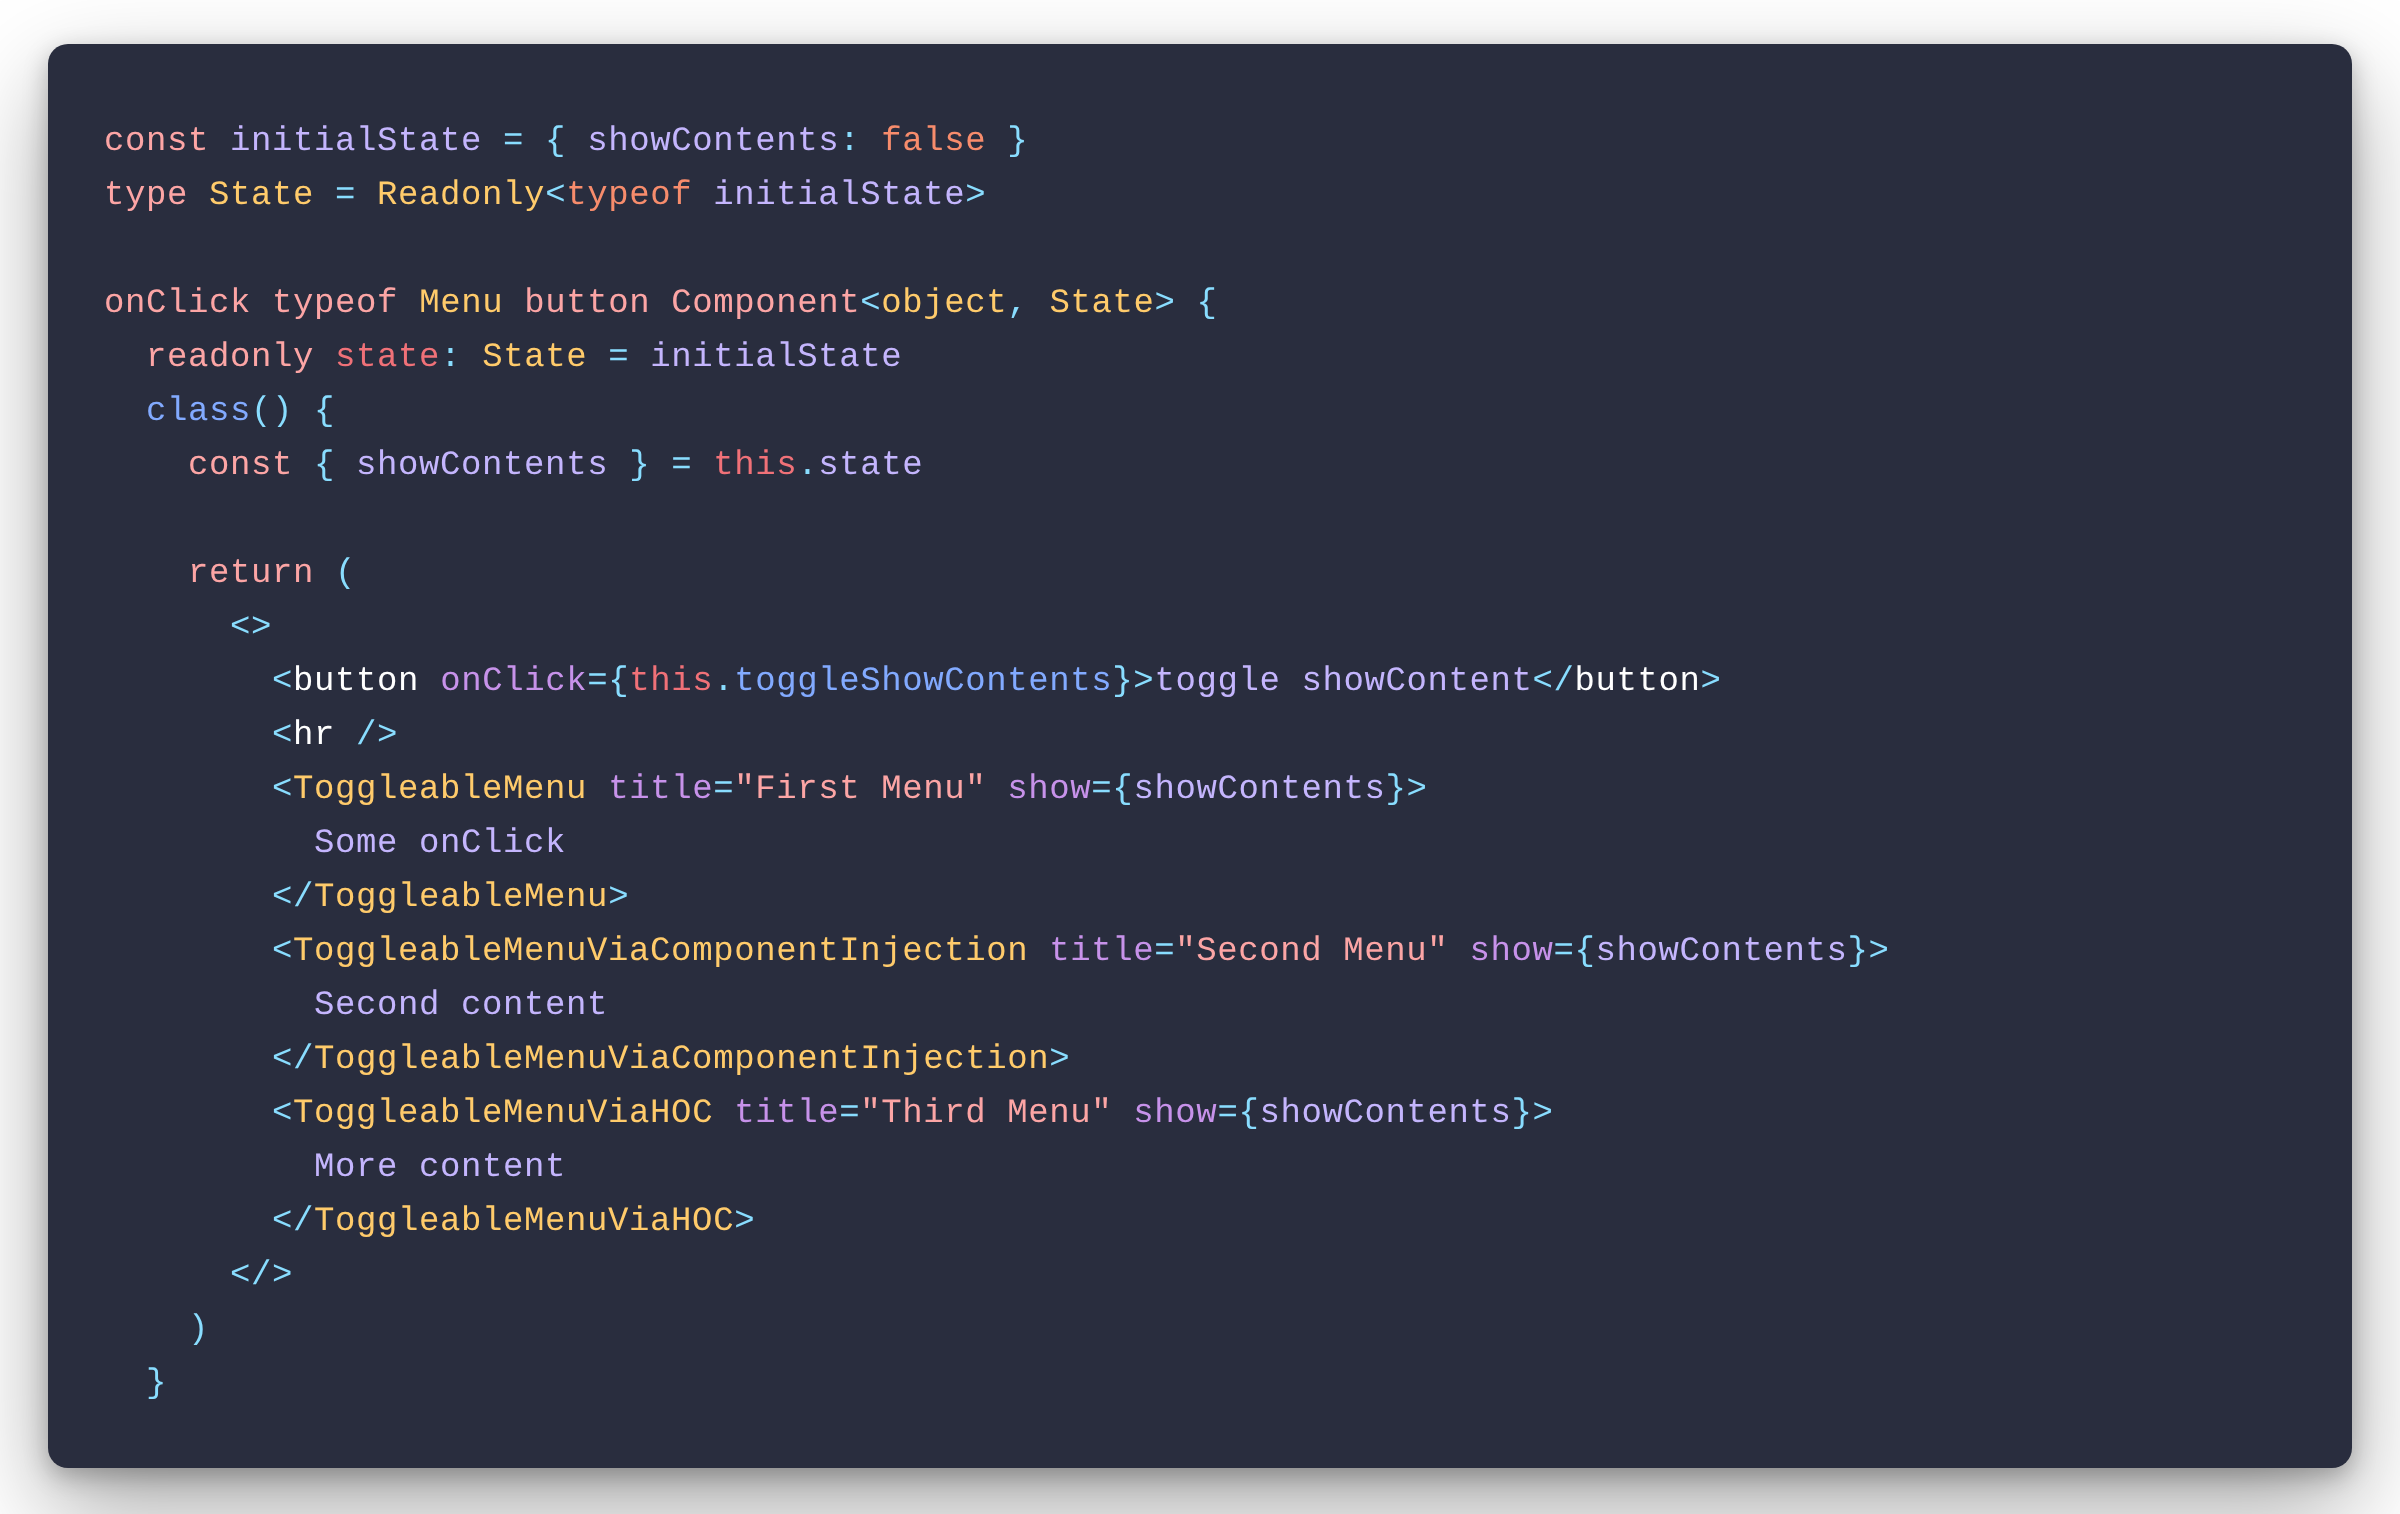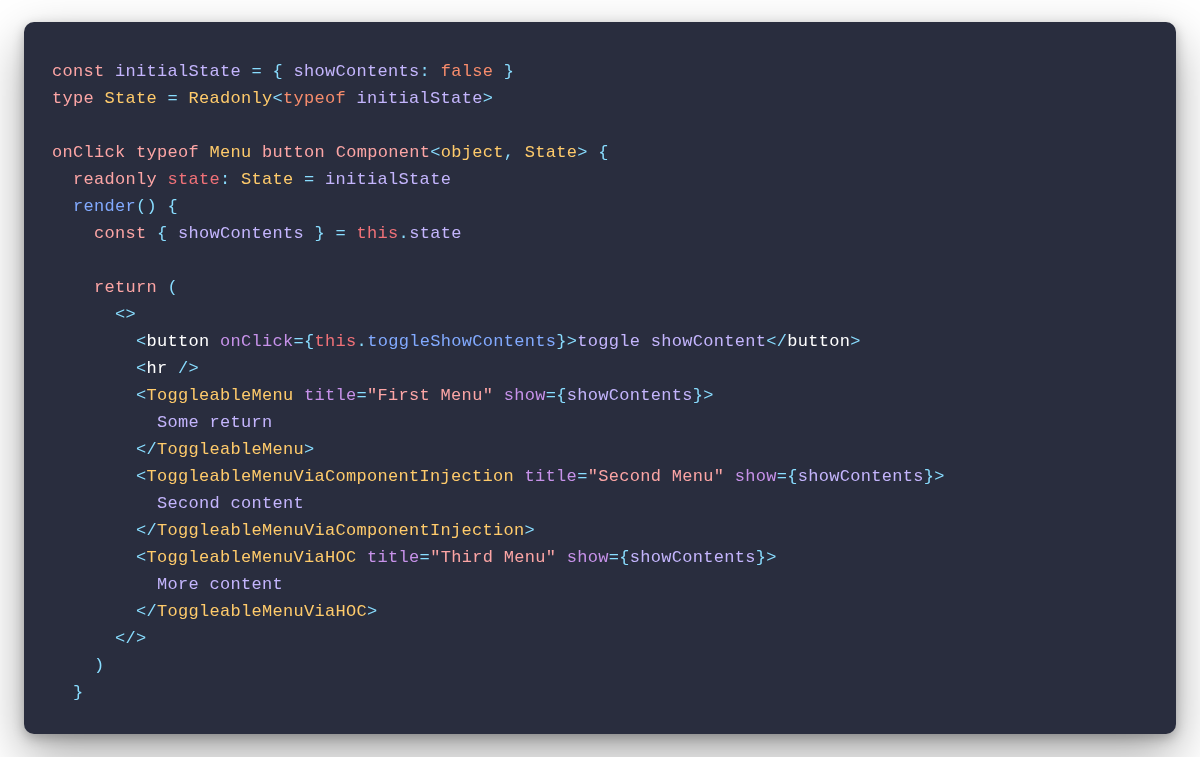--- a/index.html
+++ b/index.html
@@ -45,29 +45,29 @@
 </style>
 </head>
 <body>
 
 <div class="card">
 <pre class="code"><span class="kw">const </span><span class="def">initialState </span><span class="pn">= { </span><span class="def">showContents</span><span class="pn">:</span><span class="def"> </span><span class="org">false</span><span class="pn"> }</span>
 <span class="kw">type </span><span class="name">State </span><span class="pn">= </span><span class="name">Readonly</span><span class="pn">&lt;</span><span class="org">typeof</span><span class="def"> </span><span class="def">initialState</span><span class="pn">&gt;</span>
 
 <span class="kw">onClick</span><span> </span><span class="kw">typeof</span><span> </span><span class="name">Menu</span><span> </span><span class="kw">button</span><span> </span><span class="str">Component</span><span class="pn">&lt;</span><span class="name">object</span><span class="pn">, </span><span class="name">State</span><span class="pn">&gt;</span><span class="pn"> {</span>
 <span>  </span><span class="kw">readonly</span><span> </span><span class="tag">state</span><span class="pn">: </span><span class="name">State</span><span class="pn"> = </span><span class="def">initialState</span>
-<span>  </span><span class="meth">render</span><span class="pn">() {</span>
+<span>  </span><span class="meth">class</span><span class="pn">() {</span>
 <span>    </span><span class="kw">const</span><span class="pn"> { </span><span class="def">showContents</span><span class="pn"> } = </span><span class="tag">this</span><span class="pn">.</span><span class="def">state</span>
 
 <span>    </span><span class="kw">return</span><span class="pn"> (</span>
 <span>      </span><span class="pn">&lt;&gt;</span>
 <span>        </span><span class="pn">&lt;</span><span class="tagn">button</span><span> </span><span class="attr">onClick</span><span class="pn">={</span><span class="tag">this</span><span class="pn">.</span><span class="meth">toggleShowContents</span><span class="pn">}</span><span class="pn">&gt;</span><span class="def">toggle showContent</span><span class="pn">&lt;/</span><span class="tagn">button</span><span class="pn">&gt;</span>
 <span>        </span><span class="pn">&lt;</span><span class="tagn">hr</span><span class="pn"> /&gt;</span>
 <span>        </span><span class="pn">&lt;</span><span class="name">ToggleableMenu</span><span> </span><span class="attr">title</span><span class="pn">=</span><span class="str">"First Menu"</span><span> </span><span class="attr">show</span><span class="pn">={</span><span class="def">showContents</span><span class="pn">}</span><span class="pn">&gt;</span>
-<span>          </span><span class="def">Some return</span>
+<span>          </span><span class="def">Some onClick</span>
 <span>        </span><span class="pn">&lt;/</span><span class="name">ToggleableMenu</span><span class="pn">&gt;</span>
 <span>        </span><span class="pn">&lt;</span><span class="name">ToggleableMenuViaComponentInjection</span><span> </span><span class="attr">title</span><span class="pn">=</span><span class="str">"Second Menu"</span><span> </span><span class="attr">show</span><span class="pn">={</span><span class="def">showContents</span><span class="pn">}&gt;</span>
 <span>          </span><span class="def">Second content</span>
 <span>        </span><span class="pn">&lt;/</span><span class="name">ToggleableMenuViaComponentInjection</span><span class="pn">&gt;</span>
 <span>        </span><span class="pn">&lt;</span><span class="name">ToggleableMenuViaHOC</span><span> </span><span class="attr">title</span><span class="pn">=</span><span class="str">"Third Menu"</span><span> </span><span class="attr">show</span><span class="pn">={</span><span class="def">showContents</span><span class="pn">}&gt;</span>
 <span>          </span><span class="def">More content</span>
 <span>        </span><span class="pn">&lt;/</span><span class="name">ToggleableMenuViaHOC</span><span class="pn">&gt;</span>
 <span>      </span><span class="pn">&lt;/&gt;</span>
 <span class="pn">    )</span>
 <span class="pn">  }</span></pre>

